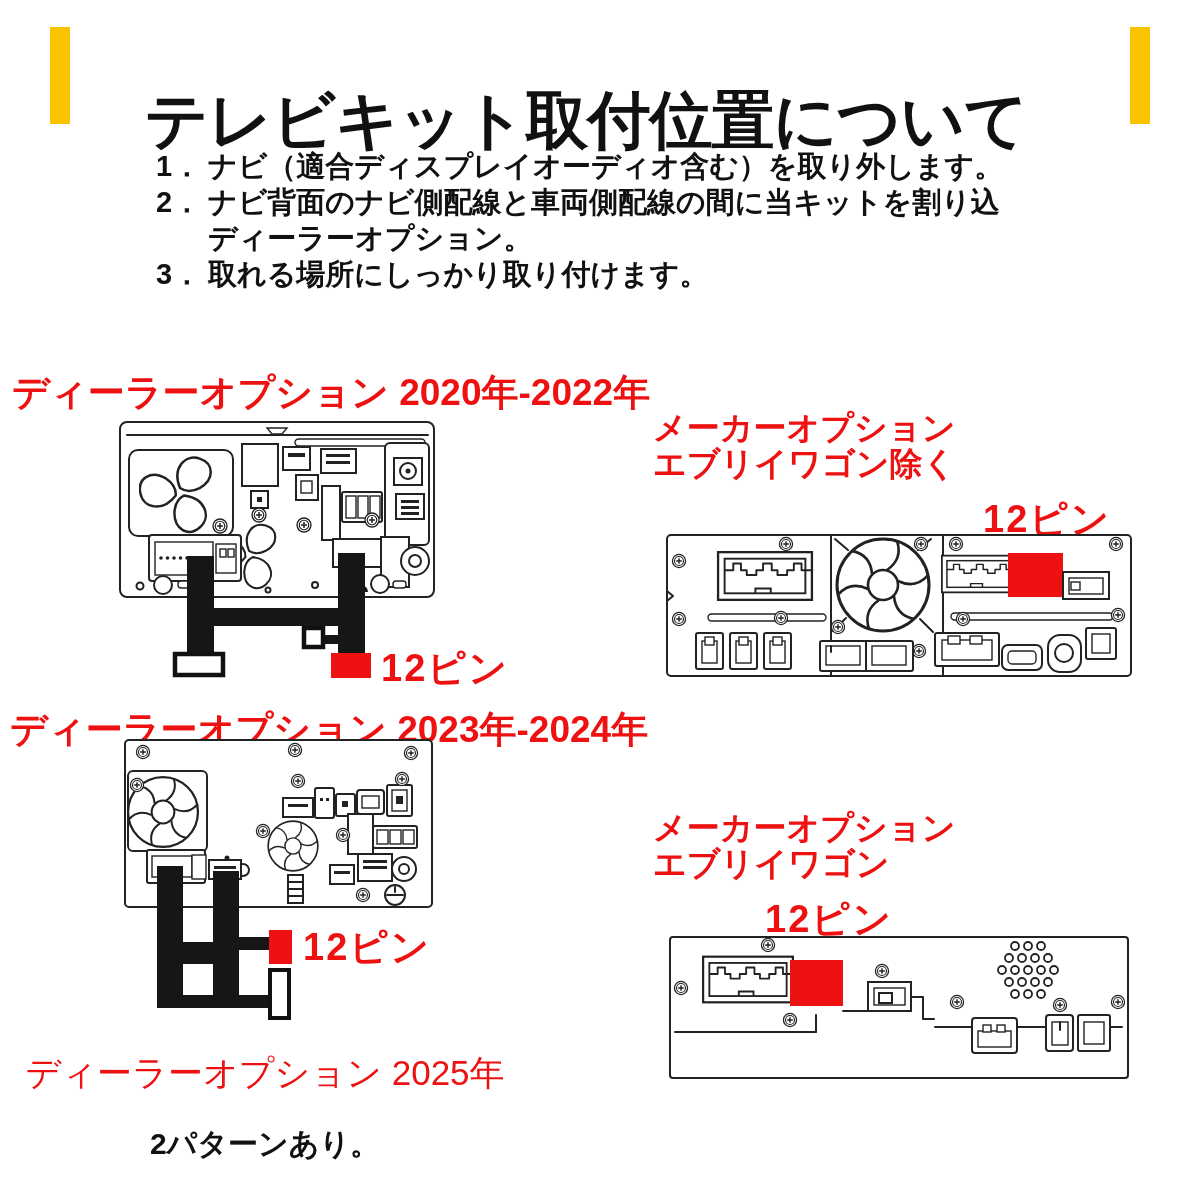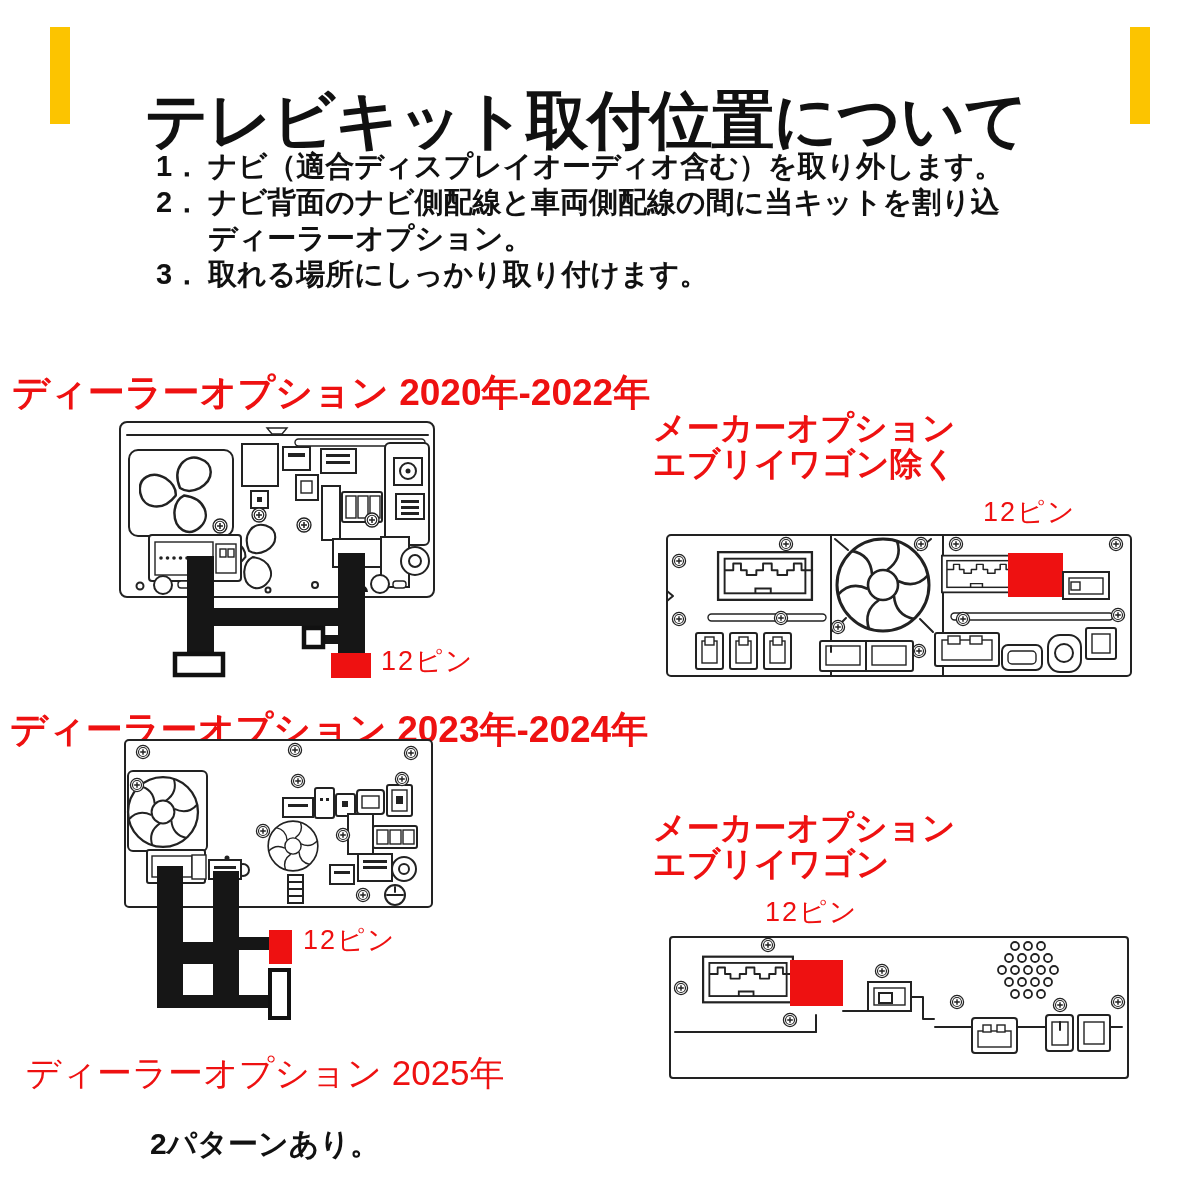--- a/index.html
+++ b/index.html
@@ -10,21 +10,21 @@
   .ybar{position:absolute;top:27px;width:20px;height:97px;background:var(--yellow);}
   .ybar.left{left:50px;} .ybar.right{left:1130px;}
   .page-title{position:absolute;left:0;right:0;top:36px;text-align:center;
               font-size:63px;font-weight:900;letter-spacing:-1px;white-space:nowrap;}
   .steps{position:absolute;left:156px;top:148px;font-size:29px;font-weight:800;line-height:36px;}
   .step{display:flex;}
   .step .num{width:52px;flex:0 0 52px;}
   .rhead{position:absolute;color:var(--red);font-weight:900;white-space:nowrap;}
   .h37{font-size:37px;}
   .center-head{text-align:left;font-size:33px;line-height:36px;white-space:normal;}
-  .pinlabel{position:absolute;color:var(--red);font-weight:400;font-size:27px;letter-spacing:2px;white-space:nowrap;}
+  .pinlabel{position:absolute;color:var(--red);font-weight:700;font-size:38px;letter-spacing:2px;white-space:nowrap;}
   .footer{position:absolute;left:15px;top:1050px;width:500px;text-align:center;}
   .footer .ft{color:var(--red);font-weight:400;font-size:35px;white-space:nowrap;}
   .footer .fn{color:var(--ink);font-weight:900;font-size:30px;line-height:33px;white-space:nowrap;margin-top:30px;}
   svg .fw{fill:#fff;stroke:#222;stroke-width:2;}
   svg .thin{stroke-width:1.4;}
   svg .ln{fill:none;stroke:#222;stroke-width:2;stroke-linecap:round;stroke-linejoin:round;}
   svg .blk{fill:#161616;stroke:none;}
   svg .red{fill:var(--red);stroke:none;}
   svg .dot{fill:#222;stroke:none;}
   svg .spk{fill:none;stroke:#222;stroke-width:1.8;}

